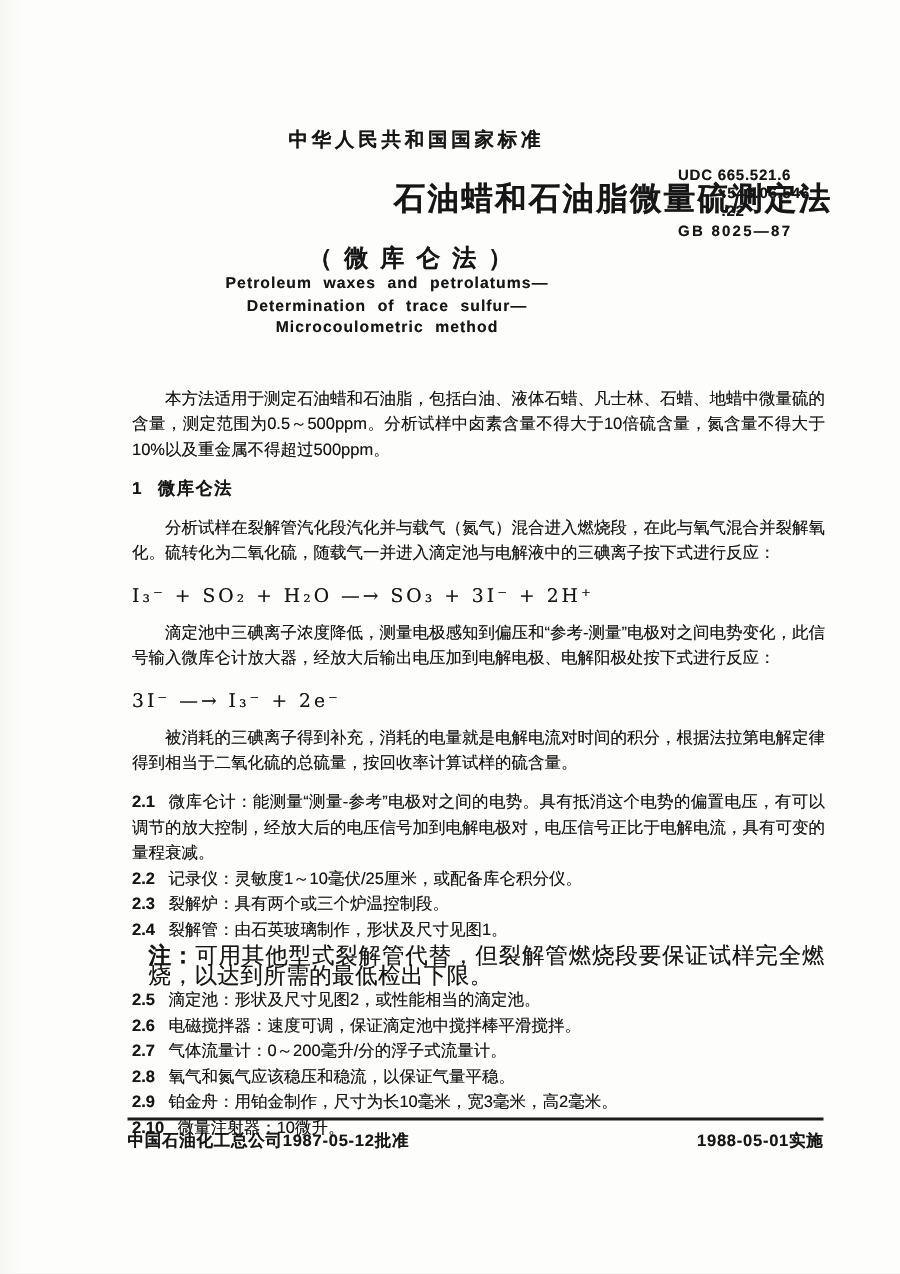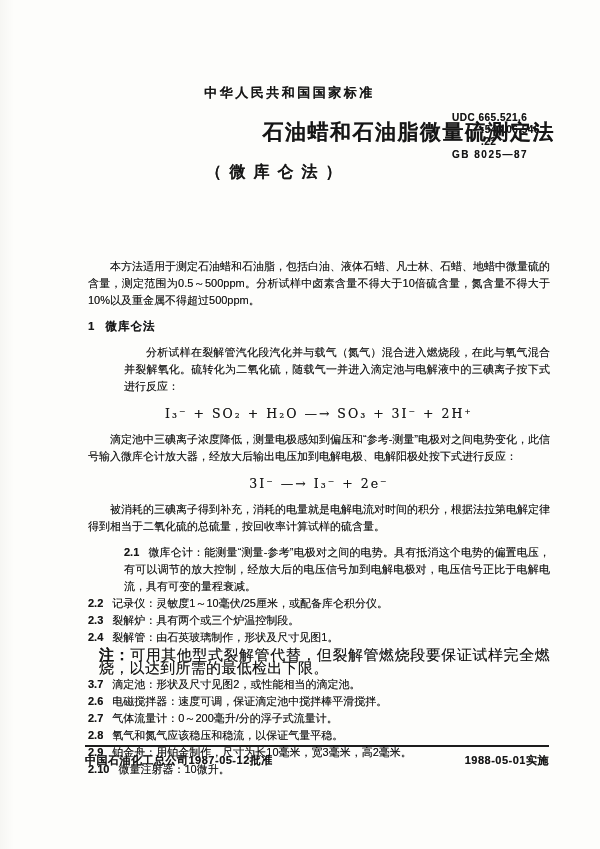--- a/index.html
+++ b/index.html
@@ -11,21 +11,21 @@
     background:#fdfdfb;
     background-image:linear-gradient(90deg, #f6f6f3 0px, #fdfdfb 14px);
     color:#161616;
     font-family:"Liberation Sans","DejaVu Sans",sans-serif;
     overflow:hidden;
     text-shadow:0 0 0.4px rgba(20,20,20,0.55);
   }
 
   
   .std-name{
-    position:absolute; top:84px; left:12px; width:555px;
+    position:absolute; top:84px; left:0; width:555px;
     text-align:center; font-size:13px; font-weight:bold; letter-spacing:2.5px;
   }
   .main-title{
     position:absolute; top:118px; left:0; width:555px;
     text-align:right; font-size:21px; font-weight:bold; letter-spacing:1.5px;
   }
   .sub-title{
     position:absolute; top:150px; left:0; width:555px;
     text-align:center; font-size:16px; font-weight:bold; letter-spacing:8px;margin-top:12px;
   }
@@ -42,23 +42,23 @@
   }
 
   
   .body{
     position:absolute; top:258px; left:88px; width:462px;
     font-size:11px; line-height:17px; text-align:justify;
   }
   .para{ text-indent:2em; }
   .sec-head{ font-size:11.5px; font-weight:bold; margin-top:9px; letter-spacing:1px; }
   .sec-head .no{ margin-right:10px; }
-  .mt{ margin-top:9px;margin-left:36px; }
+  .mt{ margin-top:9px; }
   .formula{
-    text-align:center; text-indent:0;
+    text-align:left; text-indent:0;
     font-family:"DejaVu Serif","Liberation Serif",serif;
     font-size:12.5px; letter-spacing:2px;
     margin:10px 0 9px 0;
   }
   .item{ text-indent:0; }
   .item .no{ font-weight:bold; margin-right:9px; }
   .note{
     font-size:15px; line-height:13px; padding-left:11px; margin:2px 0 2px 0;
     letter-spacing:0.3px;
   }
@@ -82,20 +82,25 @@
   <div class="udc-block">
     <div>UDC 665.521.6</div>
     <div class="ind">:543.06.546</div>
     <div class="ind">.22</div>
     <div class="gb">GB 8025—87</div>
   </div>
 
   <div class="main-title">石油蜡和石油脂微量硫测定法</div>
   <div class="sub-title">（微库仑法）</div>
 
+  <div class="eng-title">
+    <div>Petroleum waxes and petrolatums—</div>
+    <div>Determination of trace sulfur—</div>
+    <div>Microcoulometric method</div>
+  </div>
 
   <div class="body">
 
     <p class="para">本方法适用于测定石油蜡和石油脂，包括白油、液体石蜡、凡士林、石蜡、地蜡中微量硫的含量，测定范围为0.5～500ppm。分析试样中卤素含量不得大于10倍硫含量，氮含量不得大于10%以及重金属不得超过500ppm。</p>
 
     <p class="sec-head"><span class="no">1</span><span>微库仑法</span></p>
 
     <p class="para mt">分析试样在裂解管汽化段汽化并与载气（氮气）混合进入燃烧段，在此与氧气混合并裂解氧化。硫转化为二氧化硫，随载气一并进入滴定池与电解液中的三碘离子按下式进行反应：</p>
     <p class="formula">I₃⁻ + SO₂ + H₂O —→ SO₃ + 3I⁻ + 2H⁺</p>
     <p class="para">滴定池中三碘离子浓度降低，测量电极感知到偏压和“参考-测量”电极对之间电势变化，此信号输入微库仑计放大器，经放大后输出电压加到电解电极、电解阳极处按下式进行反应：</p>
@@ -103,21 +108,21 @@
     <p class="para">被消耗的三碘离子得到补充，消耗的电量就是电解电流对时间的积分，根据法拉第电解定律得到相当于二氧化硫的总硫量，按回收率计算试样的硫含量。</p>
 
 
     <p class="item mt"><span class="no">2.1</span><span>微库仑计：能测量“测量-参考”电极对之间的电势。具有抵消这个电势的偏置电压，有可以调节的放大控制，经放大后的电压信号加到电解电极对，电压信号正比于电解电流，具有可变的量程衰减。</span></p>
     <p class="item"><span class="no">2.2</span><span>记录仪：灵敏度1～10毫伏/25厘米，或配备库仑积分仪。</span></p>
     <p class="item"><span class="no">2.3</span><span>裂解炉：具有两个或三个炉温控制段。</span></p>
     <p class="item"><span class="no">2.4</span><span>裂解管：由石英玻璃制作，形状及尺寸见图1。</span></p>
 
     <p class="note"><span class="lbl">注：</span><span>可用其他型式裂解管代替，但裂解管燃烧段要保证试样完全燃烧，以达到所需的最低检出下限。</span></p>
 
-    <p class="item"><span class="no">3.7</span><span>滴定池：形状及尺寸见图2，或性能相当的滴定池。</span></p>
+    <p class="item"><span class="no">2.5</span><span>滴定池：形状及尺寸见图2，或性能相当的滴定池。</span></p>
     <p class="item"><span class="no">2.6</span><span>电磁搅拌器：速度可调，保证滴定池中搅拌棒平滑搅拌。</span></p>
     <p class="item"><span class="no">2.7</span><span>气体流量计：0～200毫升/分的浮子式流量计。</span></p>
     <p class="item"><span class="no">2.8</span><span>氧气和氮气应该稳压和稳流，以保证气量平稳。</span></p>
     <p class="item"><span class="no">2.9</span><span>铂金舟：用铂金制作，尺寸为长10毫米，宽3毫米，高2毫米。</span></p>
     <p class="item"><span class="no">2.10</span><span>微量注射器：10微升。</span></p>
 
   </div>
 
   <div class="footer">
     <span>中国石油化工总公司1987-05-12批准</span>

